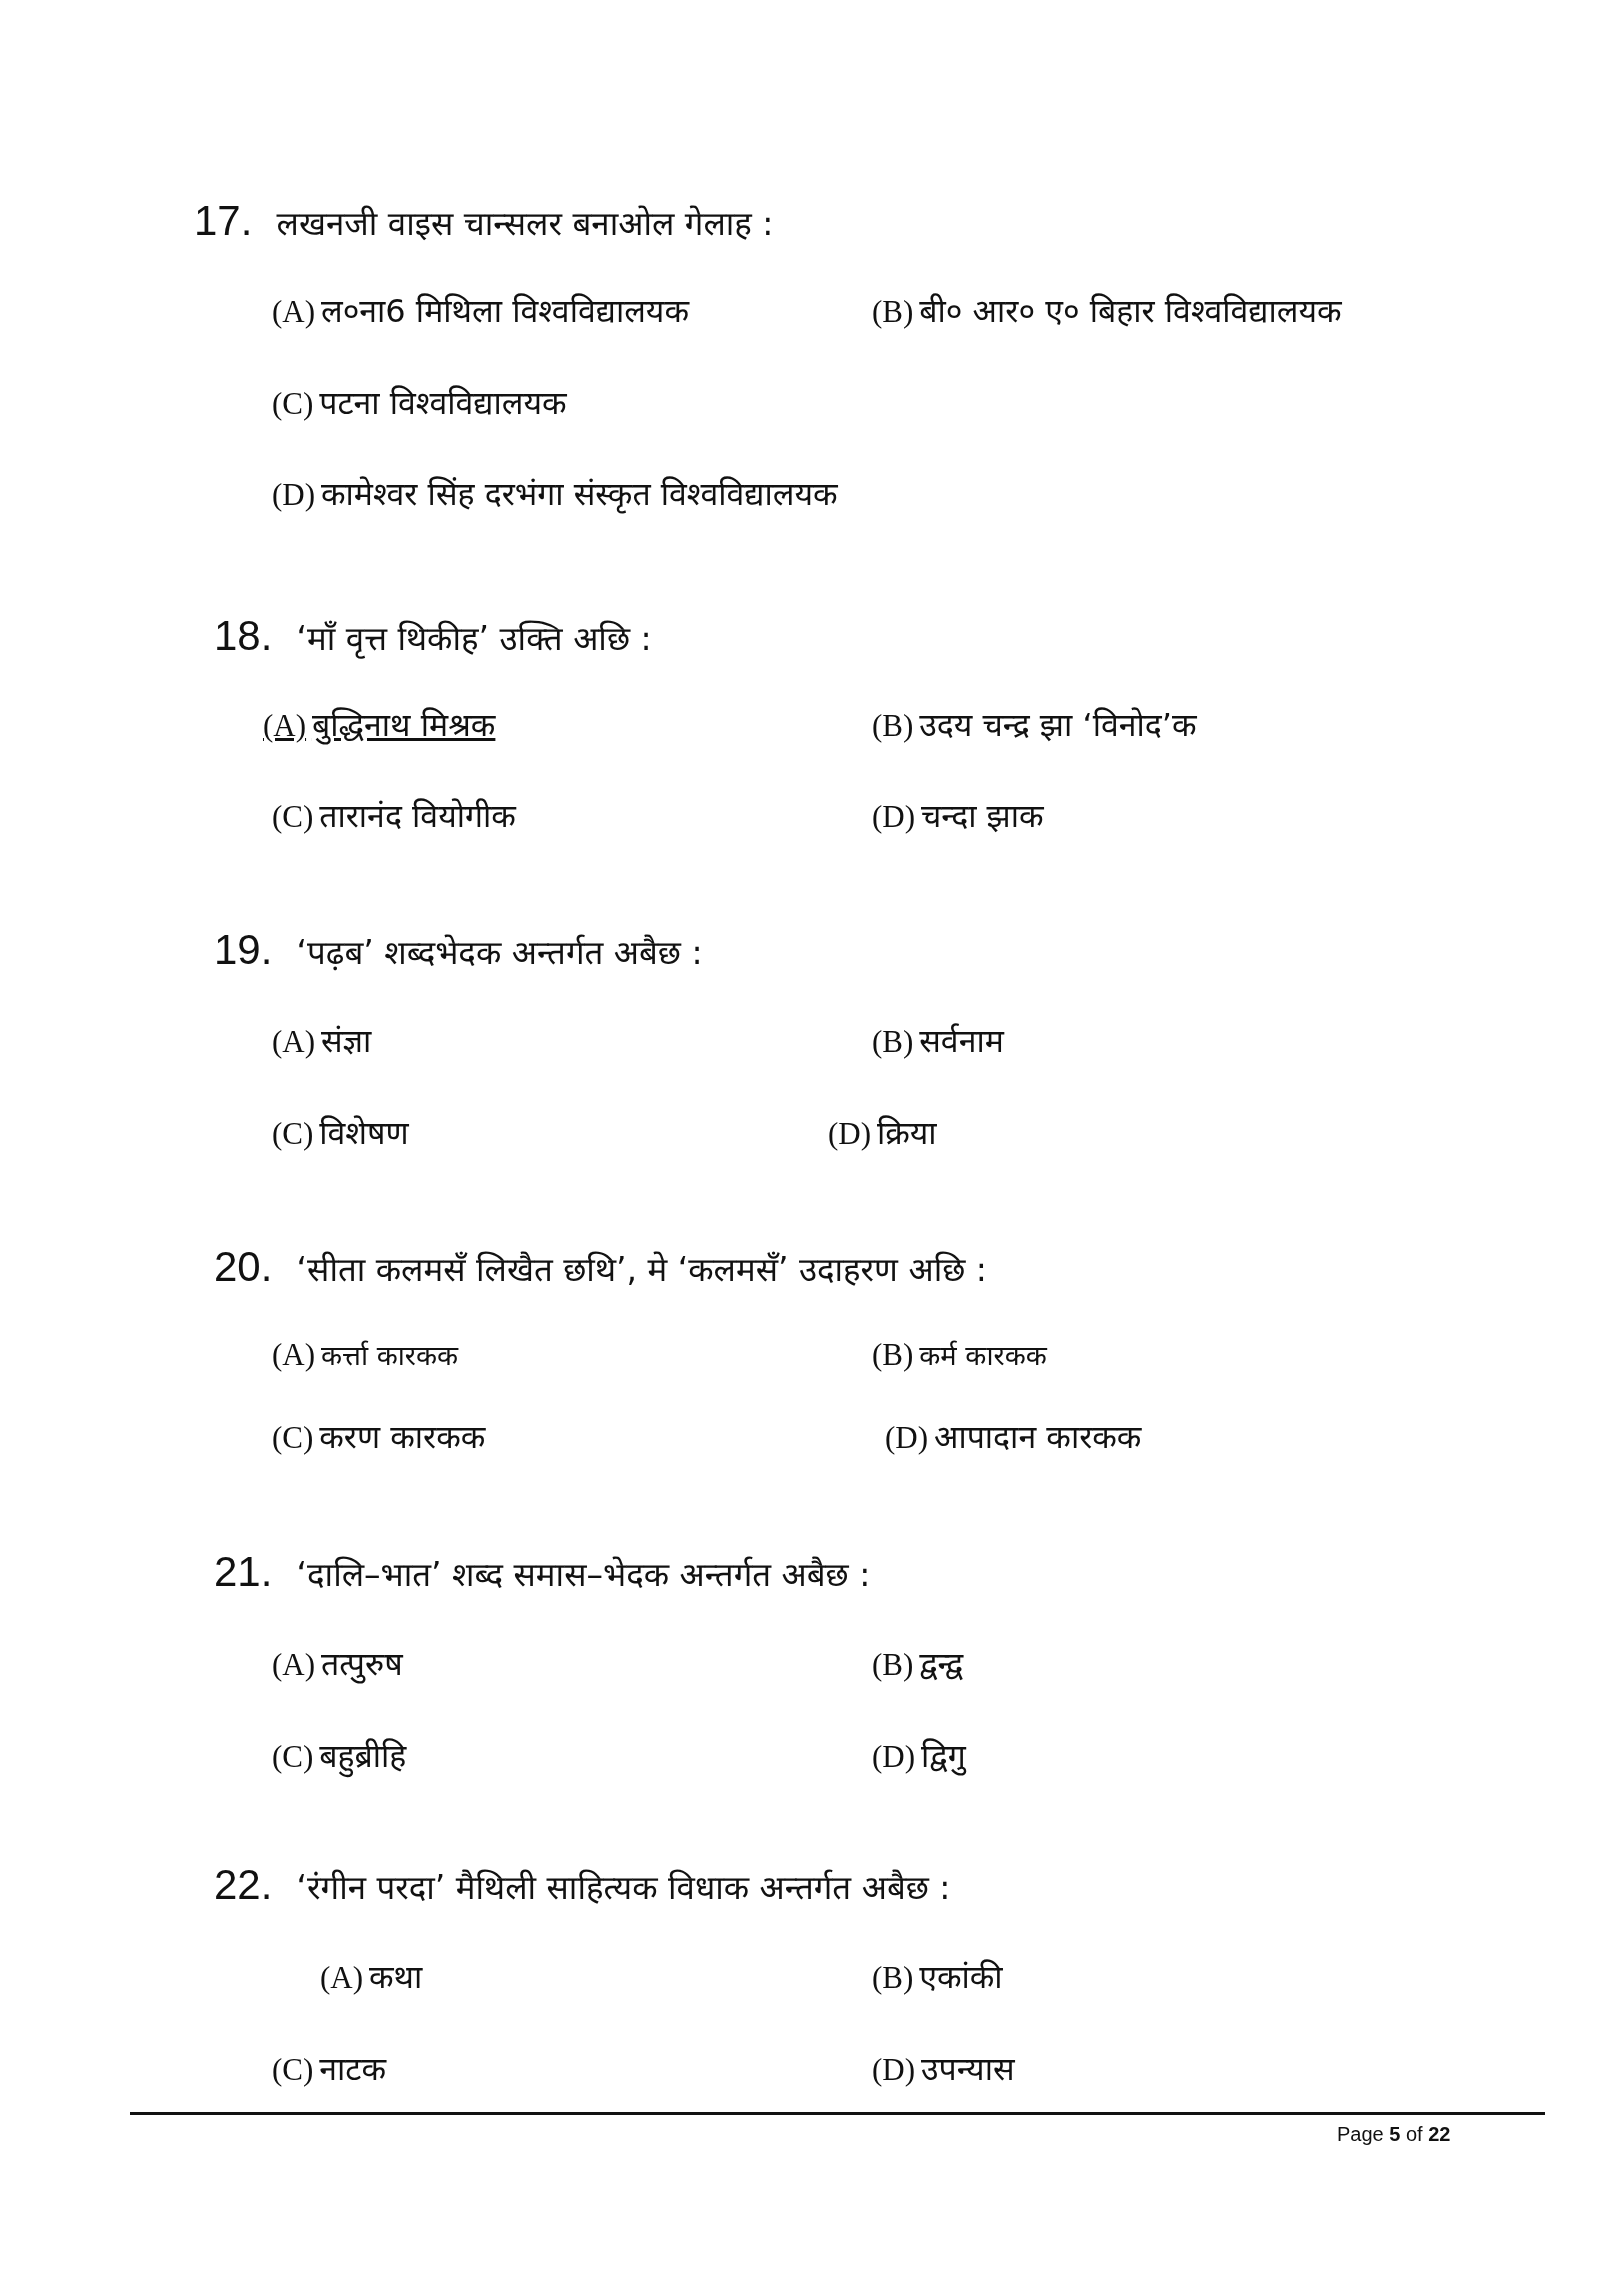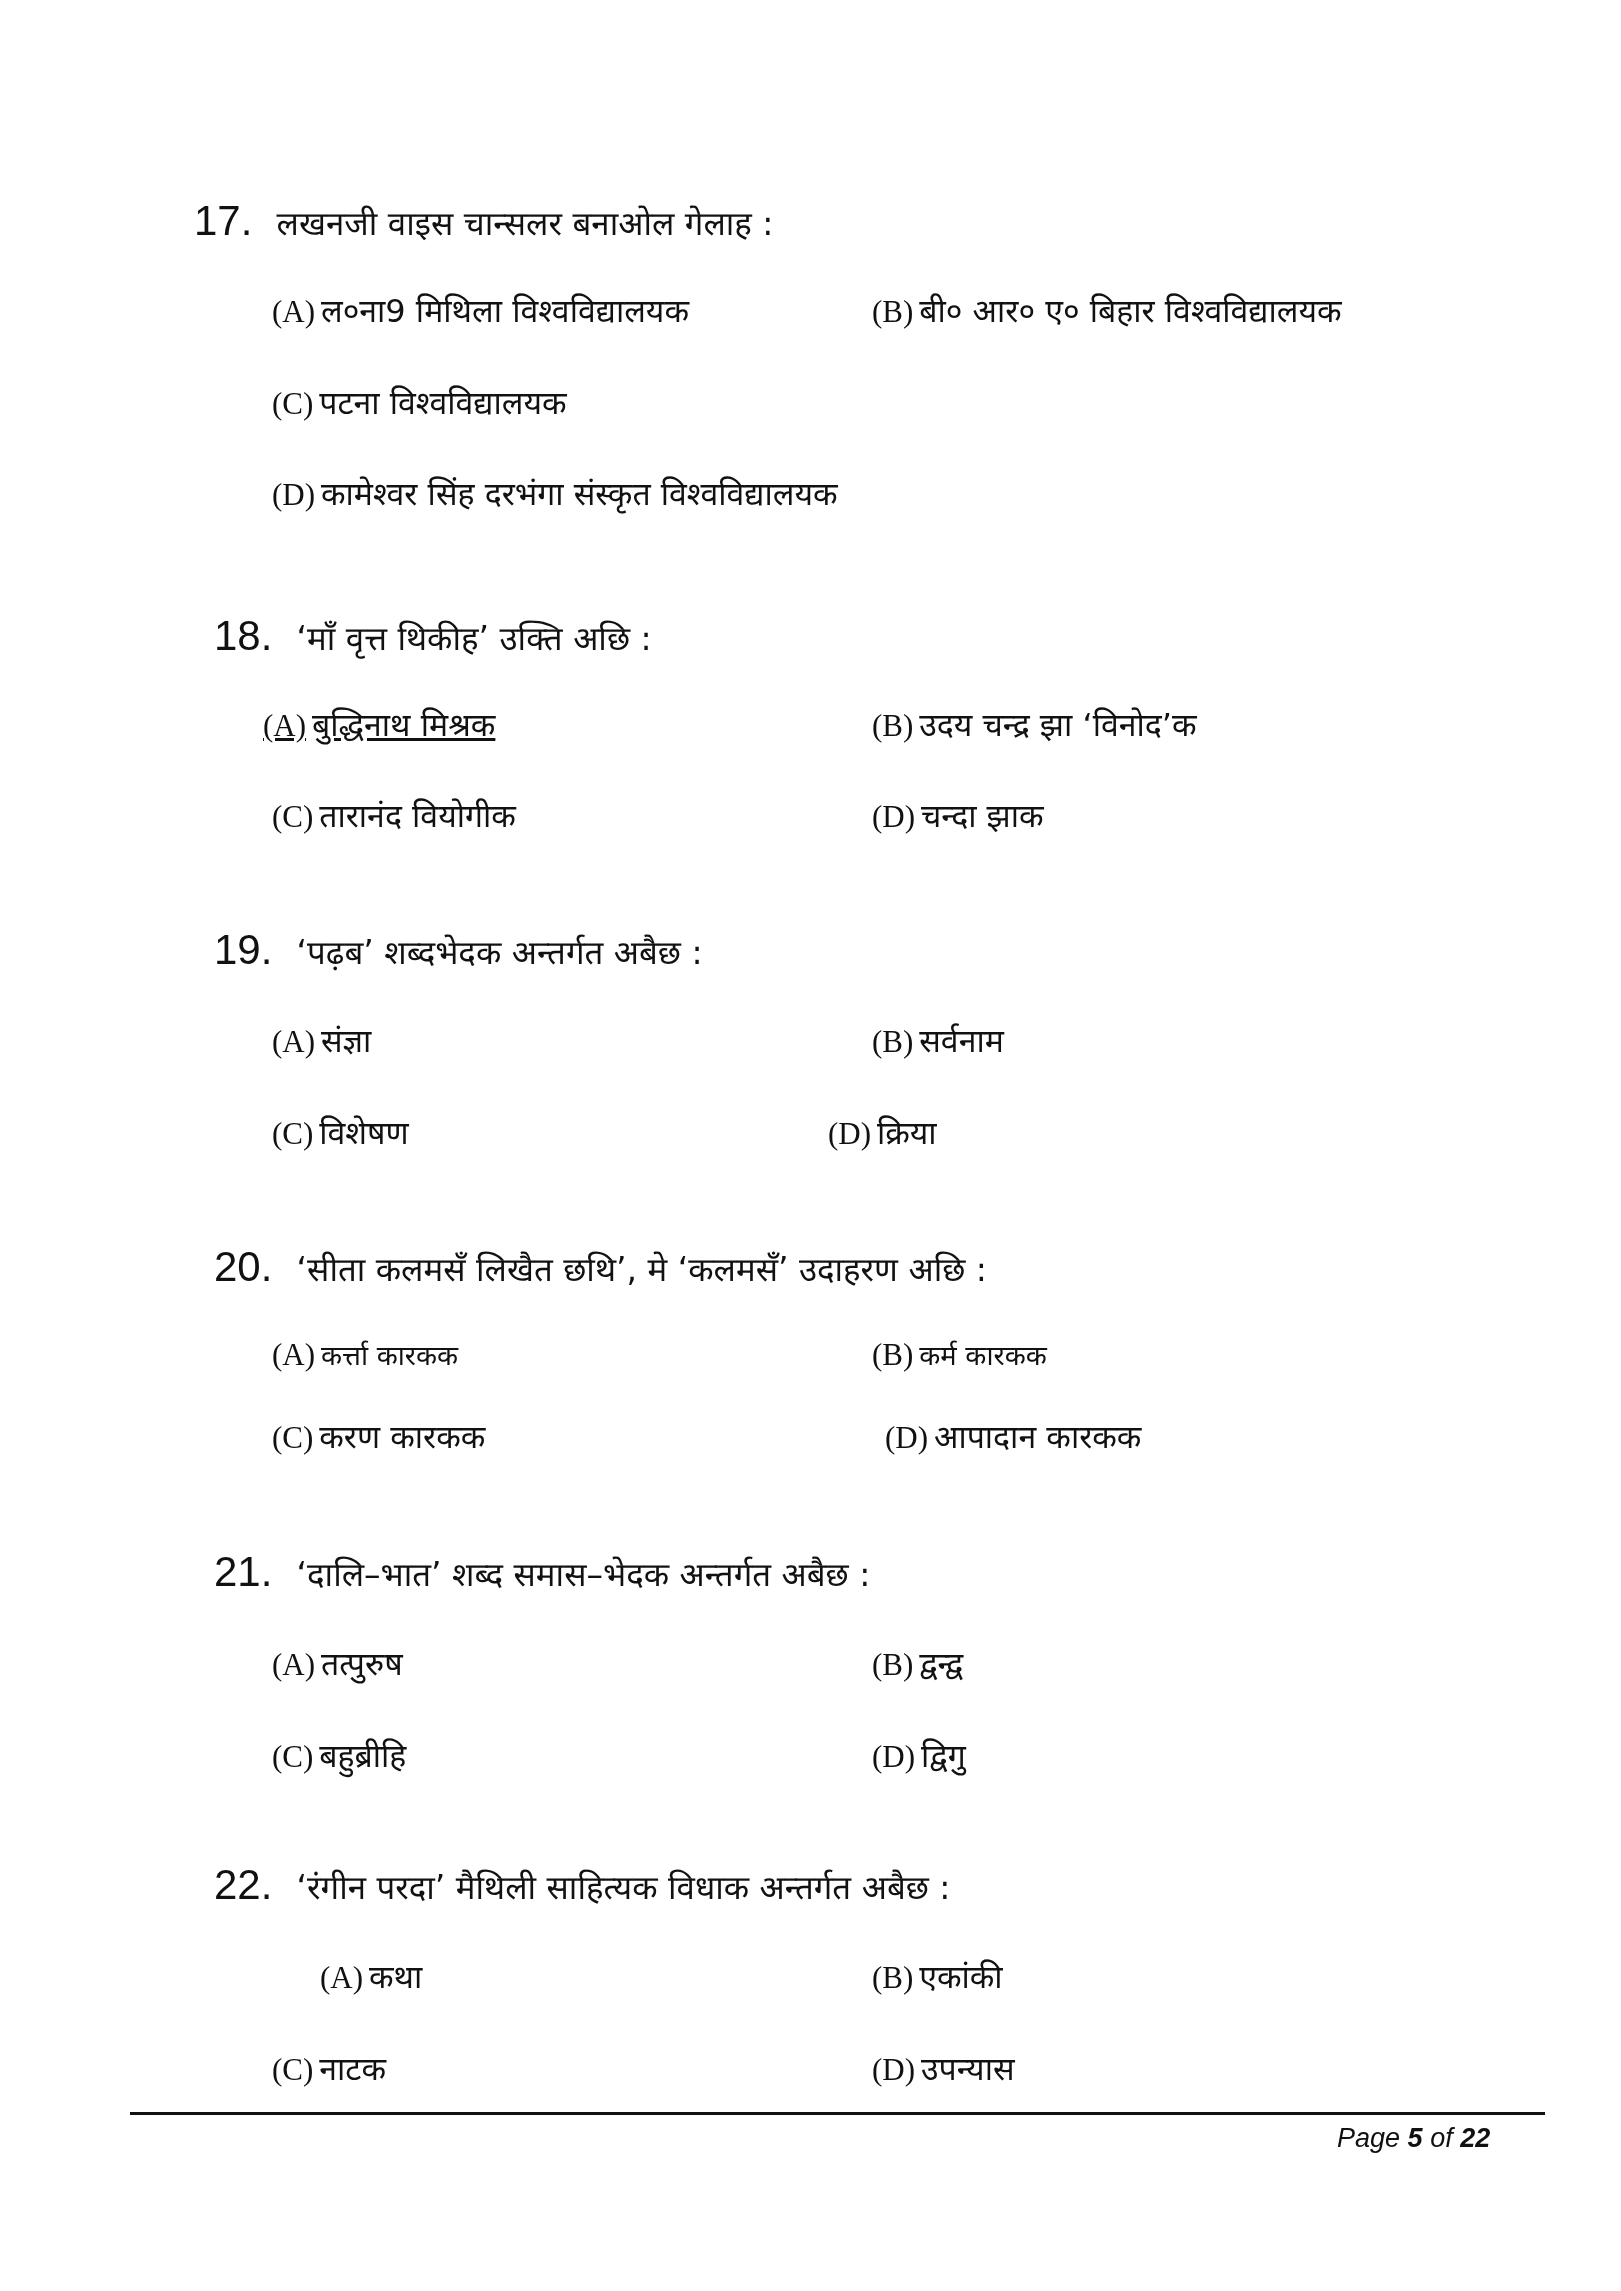--- a/index.html
+++ b/index.html
@@ -2,31 +2,31 @@
 <html><head>
 <meta charset="utf-8">
 <style>
   html,body{margin:0;padding:0;background:#fff;}
   body{width:1621px;height:2292px;position:relative;overflow:hidden;color:#111;font-family:"DejaVu Sans",sans-serif;}
   .q{position:absolute;font-size:33px;white-space:nowrap;line-height:39px;}
   .qnum{font-family:"Liberation Sans",sans-serif;font-size:42px;display:inline-block;margin-right:13.7px;}
   .opt{position:absolute;font-size:32px;white-space:nowrap;line-height:39px;}
   .olab{font-family:"Liberation Serif",serif;font-size:31px;margin-right:5.9px;}
   .rule{position:absolute;left:130px;top:2112px;width:1415px;height:2.9px;background:#111;}
-  .footer{position:absolute;left:1337px;top:2123px;font-family:"Liberation Sans",sans-serif;font-size:27px;font-style:italic;}
+  .footer{position:absolute;left:1337px;top:2123px;font-family:"Liberation Sans",sans-serif;font-size:20px;}
   .footer b{font-weight:bold;}
 </style>
 </head>
 <body>
 
 <div class="q" style="left:194px;top:201px;">
   <span class="qnum">17.</span>
   <span>लखनजी वाइस चान्सलर बनाओल गेलाह :</span>
 </div>
-<div class="opt" style="left:272px;top:292px;"><span class="olab">(A)</span><span>ल०ना9 मिथिला विश्वविद्यालयक</span></div>
+<div class="opt" style="left:272px;top:292px;"><span class="olab">(A)</span><span>ल०ना6 मिथिला विश्वविद्यालयक</span></div>
 <div class="opt" style="left:872px;top:292px;"><span class="olab">(B)</span><span>बी० आर० ए० बिहार विश्वविद्यालयक</span></div>
 <div class="opt" style="left:272px;top:384px;"><span class="olab">(C)</span><span>पटना विश्वविद्यालयक</span></div>
 <div class="opt" style="left:272px;top:475px;"><span class="olab">(D)</span><span>कामेश्वर सिंह दरभंगा संस्कृत विश्वविद्यालयक</span></div>
 
 <div class="q" style="left:214px;top:616px;">
   <span class="qnum">18.</span>
   <span>‘माँ वृत्त थिकीह’ उक्ति अछि :</span>
 </div>
 <div class="opt" style="left:263px;top:706px;text-decoration:underline;"><span class="olab">(A)</span><span>बुद्धिनाथ मिश्रक</span></div>
 <div class="opt" style="left:872px;top:706px;"><span class="olab">(B)</span><span>उदय चन्द्र झा ‘विनोद’क</span></div>

